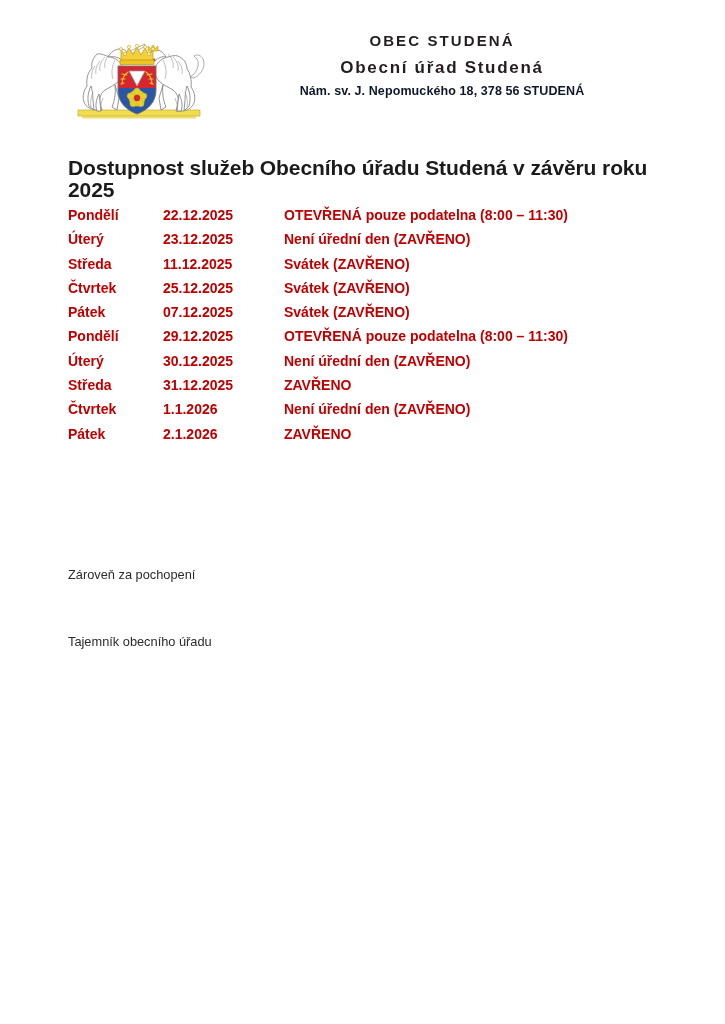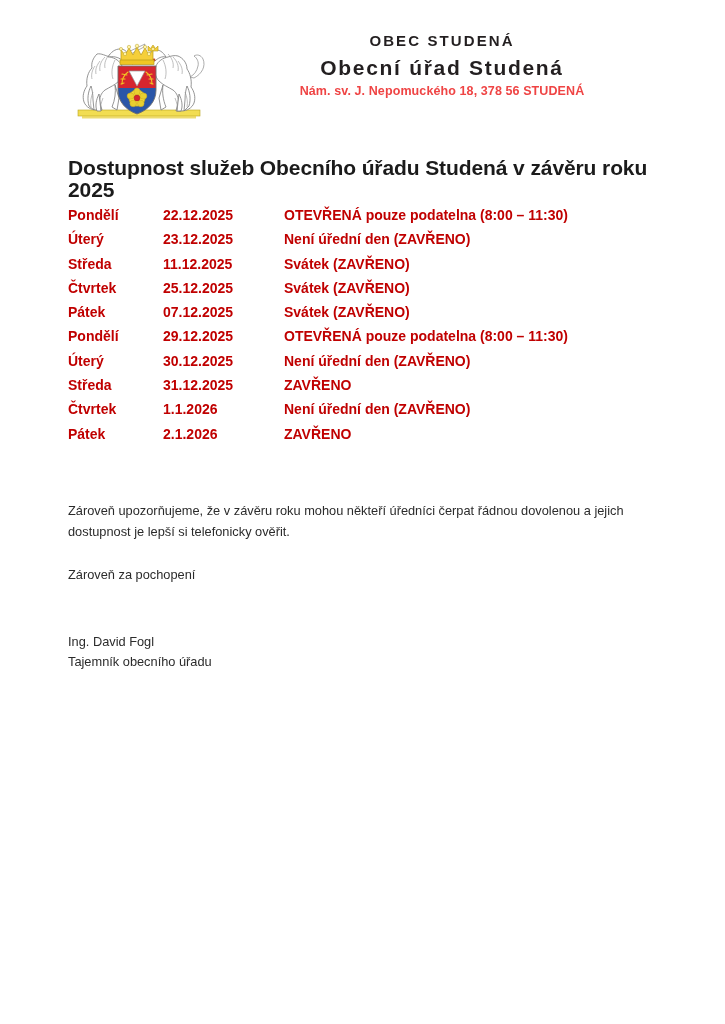--- a/index.html
+++ b/index.html
@@ -51,35 +51,35 @@
   }
   .org-name {
     font-size: 15px;
     font-weight: bold;
     letter-spacing: 2.1px;
     line-height: 26px;
     color: #231f20;
     white-space: nowrap;
   }
   .org-office {
-    font-size: 21px;
+    font-size: 17px;
     font-weight: bold;
     letter-spacing: 1.7px;
     line-height: 23px;
     margin-top: 2px;
     color: #231f20;
     white-space: nowrap;
   }
   .org-address {
     font-size: 12.5px;
     font-weight: bold;
     letter-spacing: 0.1px;
     line-height: 19px;
     margin-top: 3px;
-    color: #ef4444;
+    color: #0f172a;
     white-space: nowrap;
   }
 
   
   .doc-title {
     position: absolute;
     left: 68px;
     top: 157px;
     width: 600px;
     font-size: 21px;
@@ -314,22 +314,20 @@
         <td class="col-status">Není úřední den (ZAVŘENO)</td>
       </tr>
       <tr>
         <td class="col-day">Pátek</td>
         <td class="col-date">2.1.2026</td>
         <td class="col-status">ZAVŘENO</td>
       </tr>
     </tbody>
   </table>
 
-  <p class="notice">Zároveň upozorňujeme, že v závěru roku mohou někteří úředníci čerpat řádnou dovolenou a jejich dostupnost je lepší si telefonicky ověřit.</p>
 
   <p class="thanks">Zároveň za pochopení</p>
 
   <div class="signature">
-    <div>Ing. David Fogl</div>
     <div>Tajemník obecního úřadu</div>
   </div>
 
 </div>
 
 </body></html>

